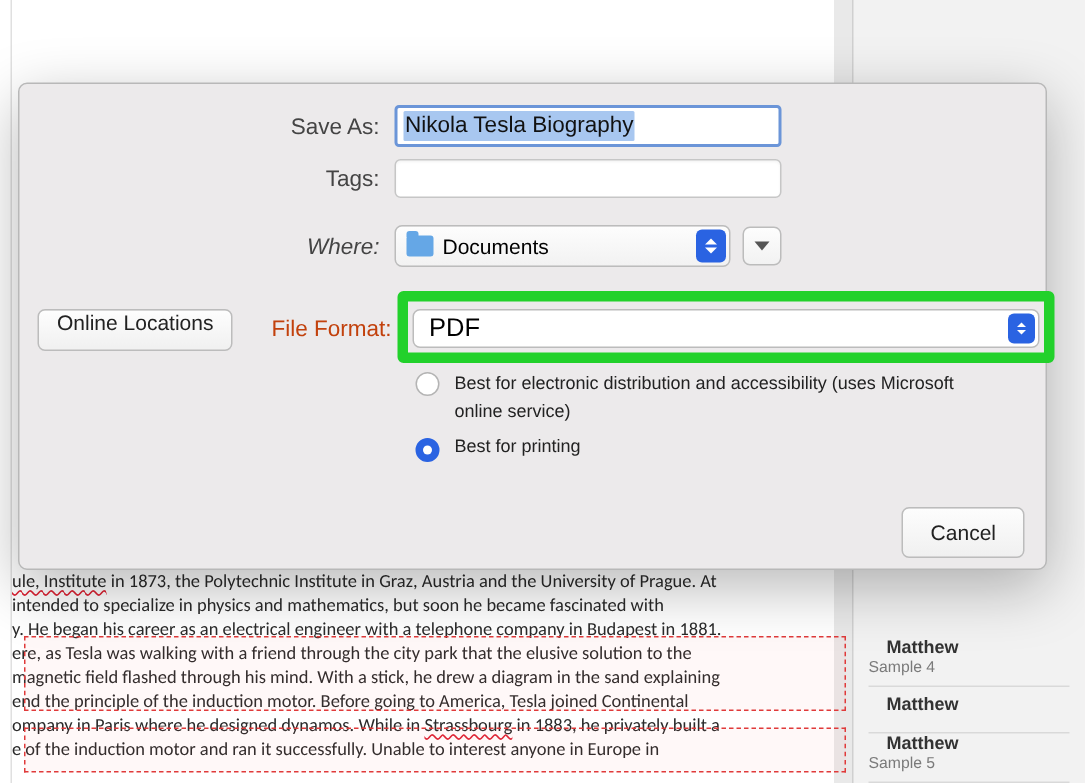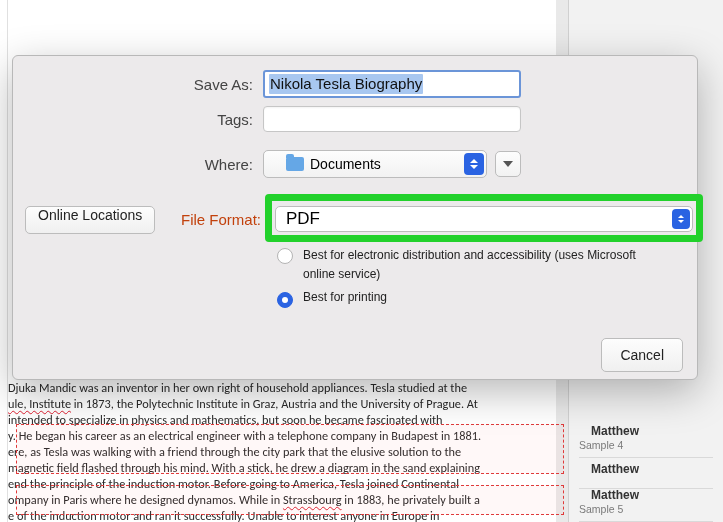--- a/index.html
+++ b/index.html
@@ -33,22 +33,22 @@
     .text-sel-wrap { position: relative; width: 258px; height: 28px; }
     .text-sel-wrap .hl { position: absolute; left: 6px; top: 4px; height: 20px; background: #a8c7f0; color: #111; padding: 0 1px; border-radius: 1px; font-size: 15px; line-height: 20px; display: inline-block; }
     .text-sel-wrap .frame { position: absolute; inset: 0; border: 2.5px solid #6b95d8; border-radius: 3px; background: #fff; z-index: 0; }
     .text-sel-wrap .hl { z-index: 1; }
 
     .row-tags { left: 0; top: 50px; width: 100%; }
     .row-tags .lbl { width: 240px; }
     .tags-input { width: 258px; height: 26px; border: 1px solid #c6c6c6; border-radius: 4px; background: #fff; box-shadow: inset 0 1px 2px rgba(0,0,0,0.05); }
 
     .row-where { left: 0; top: 94px; width: 100%; }
-    .row-where .lbl { width: 240px; }
-    .where-select { width: 224px; height: 28px; border: 1px solid #bcbcbc; border-radius: 5px; background: linear-gradient(#fdfdfd, #f2f2f2); display: flex; align-items: center; padding: 0 4px 0 22px; gap: 6px; position: relative; }
+    .row-where .lbl { width: 240px; font-style: italic; }
+    .where-select { width: 224px; height: 28px; border: 1px solid #bcbcbc; border-radius: 5px; background: linear-gradient(#fdfdfd, #f2f2f2); display: flex; align-items: center; padding: 0 4px 0 7px; gap: 6px; position: relative; }
     .folder-icon { width: 18px; height: 14px; background: #65a7e6; border-radius: 2px; position: relative; }
     .folder-icon::before { content: ""; position: absolute; left: 0; top: -3px; width: 8px; height: 4px; background: #65a7e6; border-radius: 2px 2px 0 0; }
     .where-select .end-arrows { position: absolute; right: 2px; top: 2px; width: 20px; height: 22px; border-radius: 4px; background: #2a63e2; display: flex; flex-direction: column; align-items: center; justify-content: center; gap: 0; }
     .end-arrows .t { width: 0; height: 0; border-left: 4px solid transparent; border-right: 4px solid transparent; border-bottom: 4px solid #fff; }
     .end-arrows .b { width: 0; height: 0; border-left: 4px solid transparent; border-right: 4px solid transparent; border-top: 4px solid #fff; margin-top: 2px; }
     .expand-btn { width: 26px; height: 26px; margin-left: 8px; border: 1px solid #bcbcbc; border-radius: 5px; background: linear-gradient(#fdfdfd, #f2f2f2); display: flex; align-items: center; justify-content: center; }
     .expand-btn .chev { width: 0; height: 0; border-left: 5px solid transparent; border-right: 5px solid transparent; border-top: 6px solid #555; }
 
     .online-btn { position: absolute; left: 12px; top: 150px; height: 28px; padding: 0 12px; border: 1px solid #bcbcbc; border-radius: 5px; background: linear-gradient(#fdfdfd, #f0f0f0); font-size: 14px; color: #222; display: flex; align-items: flex-start; }
 
@@ -74,21 +74,20 @@
     .btn-cancel { border: 1px solid #bcbcbc; background: linear-gradient(#fdfdfd, #f0f0f0); color: #222; }
     .btn-export { border: 1px solid #1a49c9; background: linear-gradient(#4d7ff0, #2455da); color: #fff; font-weight: 500; }
   </style>
 </head>
 <body>
 
 <div class="stage">
   <div class="bg-gutter"></div>
   <div class="bg-doc">
     <div class="doc-text">
-      <p>Djuka Mandic was an inventor in her own right of household appliances. Tesla studied at the</p>
       <p><span class="wavy">ule, Institute</span> in 1873, the Polytechnic Institute in Graz, Austria and the University of Prague. At</p>
       <p>intended to specialize in physics and mathematics, but soon he became fascinated with</p>
       <p>y. He began his career as an electrical engineer with a telephone company in Budapest in 1881.</p>
       <p>ere, as Tesla was walking with a friend through the city park that the elusive solution to the</p>
       <p>magnetic field flashed through his mind. With a stick, he drew a diagram in the sand explaining</p>
       <p>end the principle of the induction motor. Before going to America, Tesla joined Continental</p>
       <p>ompany in Paris where he designed dynamos. While in <span class="wavy">Strassbourg</span> in 1883, he privately built a</p>
       <p>e of the induction motor and ran it successfully. Unable to interest anyone in Europe in</p>
     </div>
     <div class="selection sel1"></div>

